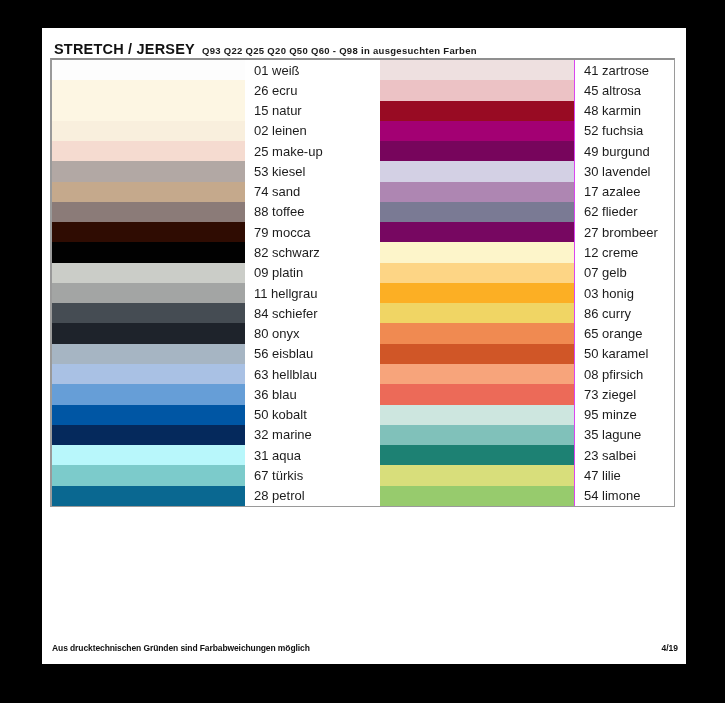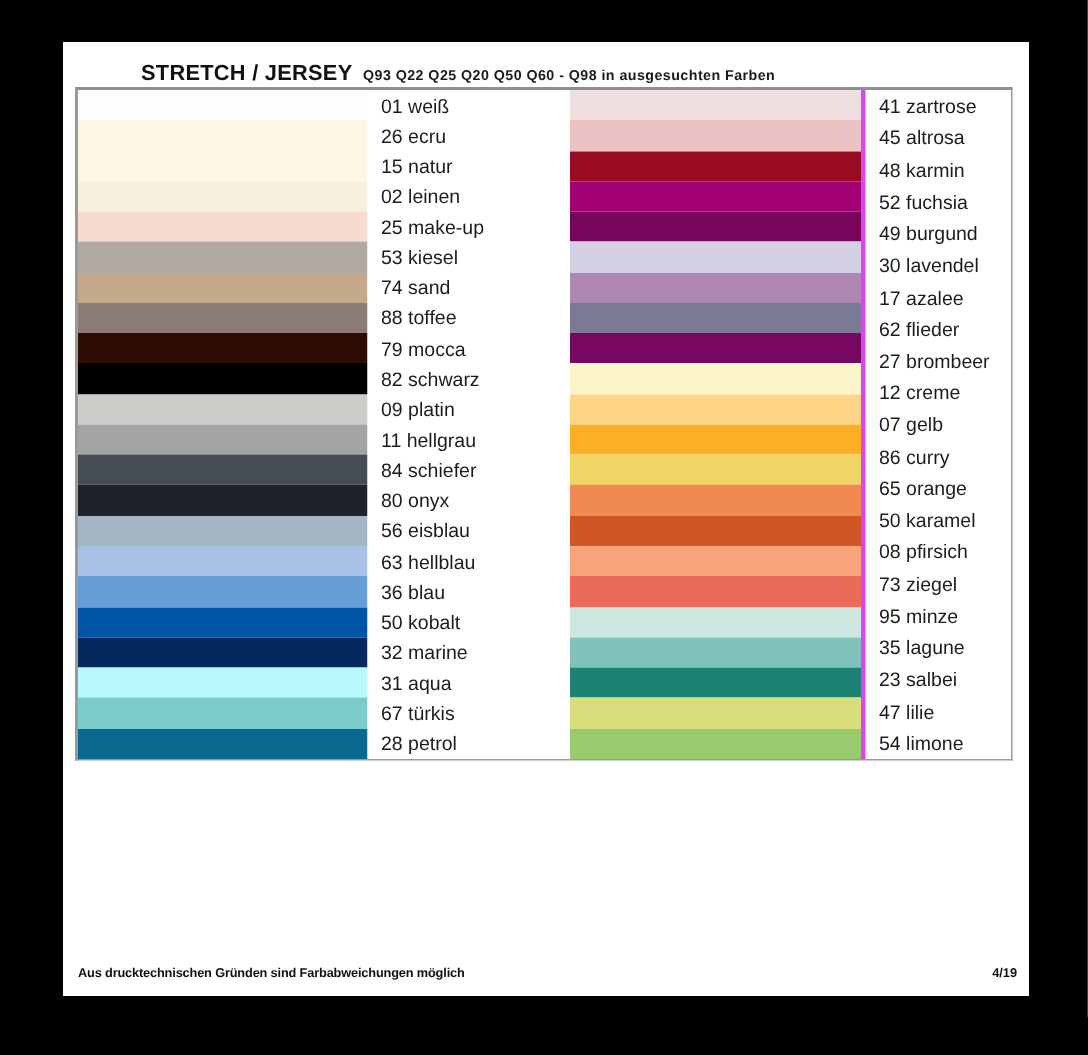--- a/index.html
+++ b/index.html
@@ -25,21 +25,20 @@
   }
   #title-bar {
     position: absolute;
     left: 12px;
     top: 13px;
     height: 16px;
     white-space: nowrap;
     display: flex;
     align-items: baseline;
     gap: 7px;
-    margin-left: 40px;
   }
   #title-main {
     font-size: 14.5px;
     font-weight: bold;
     letter-spacing: 0.2px;
     color: #111111;
   }
   #title-codes {
     font-size: 9.5px;
     font-weight: bold;
@@ -71,21 +70,21 @@
   }
   .col-labels {
     flex: 1 1 auto;
     display: flex;
     flex-direction: column;
     background: #ffffff;
   }
   .col-swatch.left  { width: 193px; }
   .col-labels.left  { width: 135px; flex: 0 0 135px; }
   .col-swatch.right { width: 194px; }
-  .col-labels.right { width: 99px; flex: 0 0 99px; border-left: 3px solid #d946ef; text-align: center; }
+  .col-labels.right { width: 99px; flex: 0 0 99px; border-left: 1px solid #d946ef; text-align: center; }
 
   .swatch {
     flex: 1 1 0;
     min-height: 0;
     width: 100%;
   }
   .label-cell {
     flex: 1 1 0;
     min-height: 0;
     display: flex;
@@ -207,20 +206,21 @@
           <div class="label-cell">45 altrosa</div>
           <div class="label-cell">48 karmin</div>
           <div class="label-cell">52 fuchsia</div>
           <div class="label-cell">49 burgund</div>
           <div class="label-cell">30 lavendel</div>
           <div class="label-cell">17 azalee</div>
           <div class="label-cell">62 flieder</div>
           <div class="label-cell">27 brombeer</div>
           <div class="label-cell">12 creme</div>
           <div class="label-cell">07 gelb</div>
+          <div class="label-cell">03 honig</div>
           <div class="label-cell">86 curry</div>
           <div class="label-cell">65 orange</div>
           <div class="label-cell">50 karamel</div>
           <div class="label-cell">08 pfirsich</div>
           <div class="label-cell">73 ziegel</div>
           <div class="label-cell">95 minze</div>
           <div class="label-cell">35 lagune</div>
           <div class="label-cell">23 salbei</div>
           <div class="label-cell">47 lilie</div>
           <div class="label-cell">54 limone</div>

